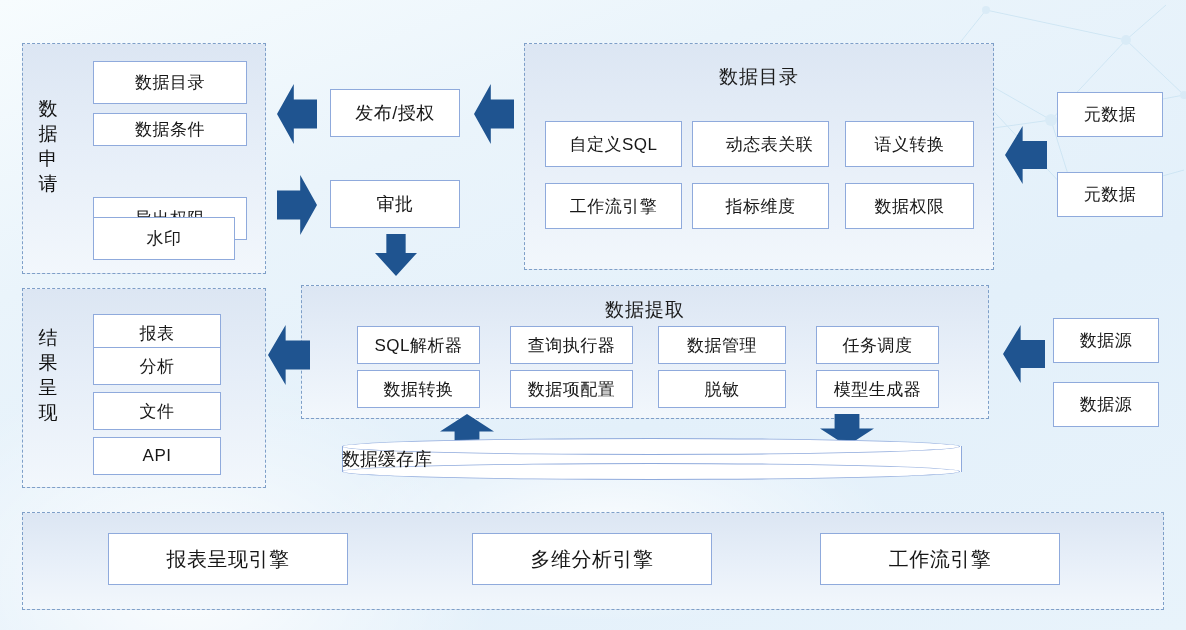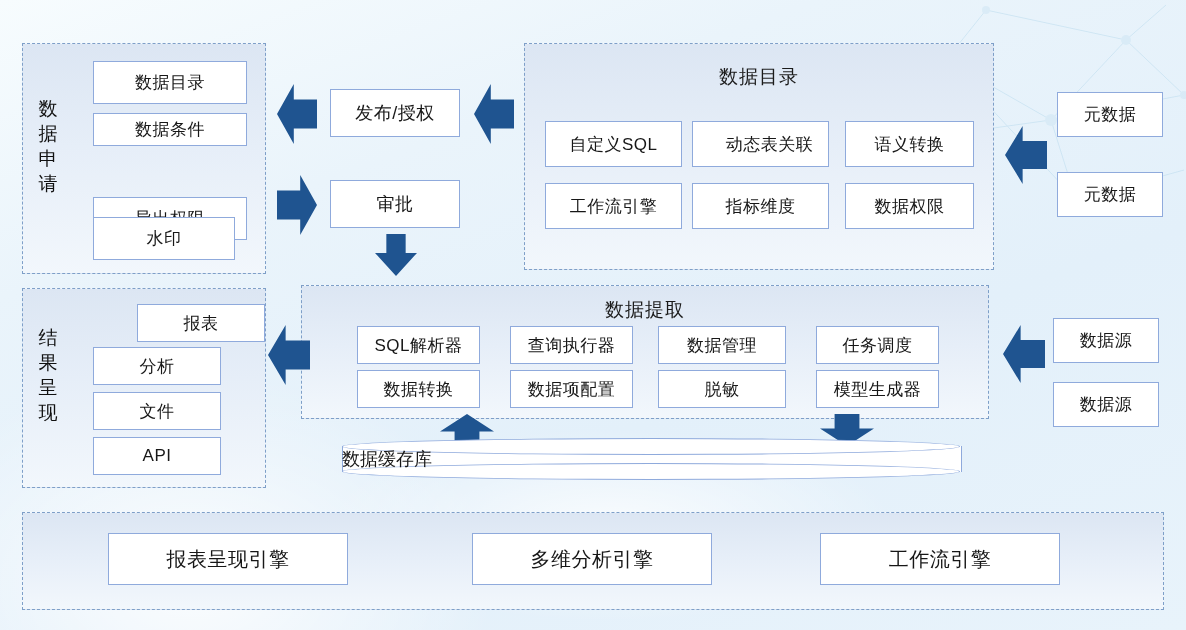--- a/index.html
+++ b/index.html
@@ -177,21 +177,21 @@
   </div>
 
   <div class="panel" style="left:22px; top:288px; width:244px; height:200px;">
     <div class="side-caption" style="left:12px; top:36px;">
         <div>结</div>
         <div>果</div>
         <div>呈</div>
         <div>现</div>
       </div>
 
-    <div class="box" style="left:70px; top:15px; width:128px; height:38px;margin-left:44px;">报表</div>
+    <div class="box" style="left:70px; top:25px; width:128px; height:38px;">报表</div>
     <div class="box" style="left:70px; top:58px; width:128px; height:38px;">分析</div>
     <div class="box" style="left:70px; top:103px; width:128px; height:38px;">文件</div>
     <div class="box" style="left:70px; top:148px; width:128px; height:38px;">API</div>
   </div>
 
   <div class="arrow left" style="left:277px; top:84px; width:40px; height:60px;"></div>
 
   <div class="box big" style="left:330px; top:89px; width:130px; height:48px;">发布/授权</div>
 
   <div class="arrow left" style="left:474px; top:84px; width:40px; height:60px;"></div>

